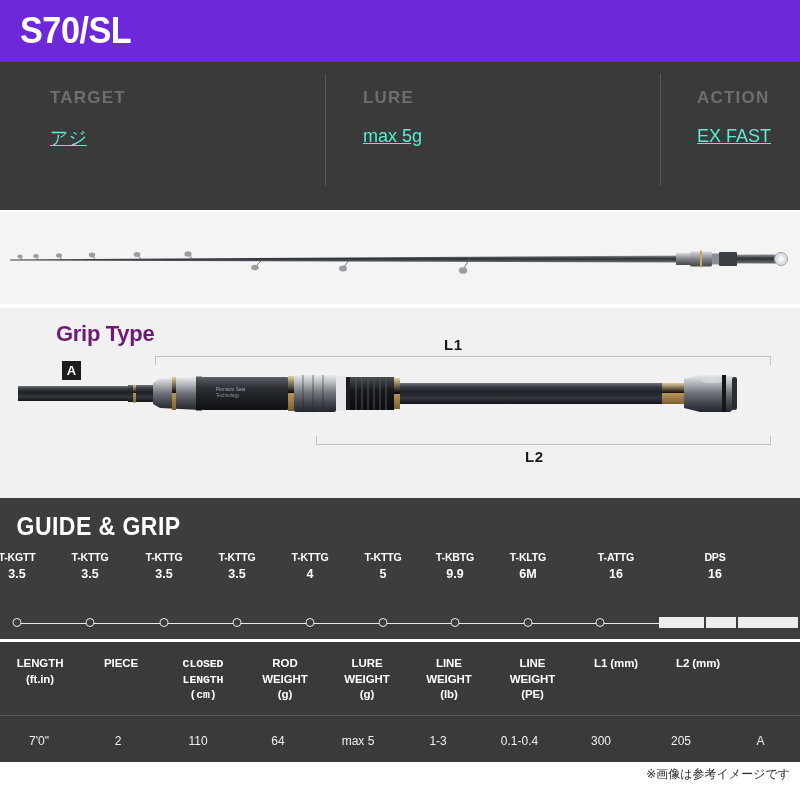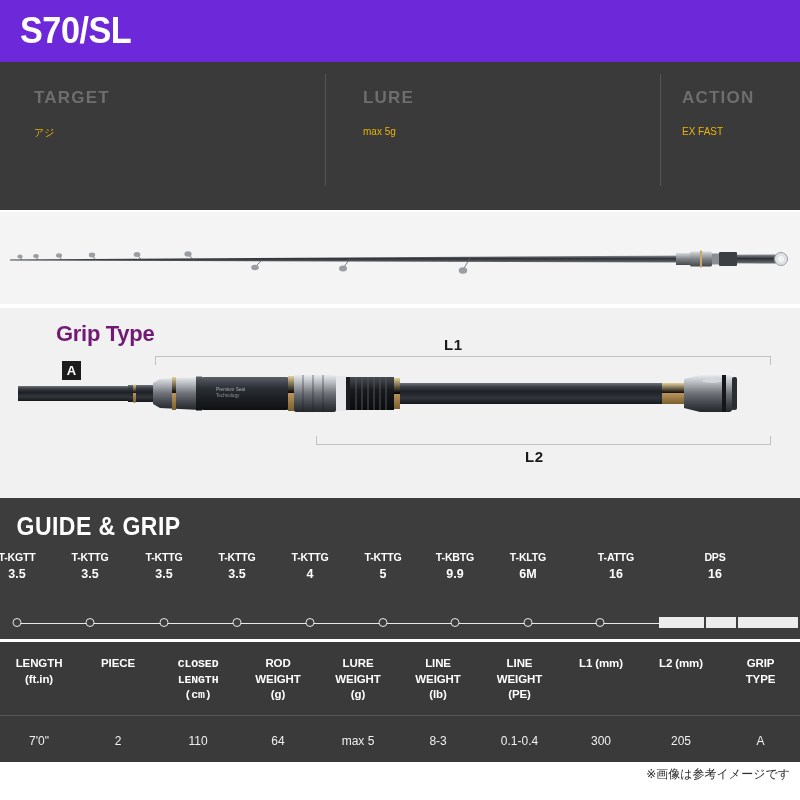--- a/index.html
+++ b/index.html
@@ -20,34 +20,35 @@
     color: #ffffff; font-size: 36px; font-weight: bold;
     letter-spacing: -0.5px; font-family: "Liberation Sans", sans-serif;
     transform: scaleX(0.95); transform-origin: left center;
   }
 
   
   .spec-strip {
     height: 148px; background: #3a3a3a; display: flex;
   }
   .spec-cell { position: relative; padding-top: 26px; }
-  .spec-cell.c1 { width: 325px; padding-left: 34px; }
+  .spec-cell.c1 { width: 325px; padding-left: 50px; }
   .spec-cell.c2 { width: 335px; padding-left: 38px; }
-  .spec-cell.c3 { width: 140px; padding-left: 22px; }
+  .spec-cell.c3 { width: 140px; padding-left: 37px; }
   .spec-cell.c2::before, .spec-cell.c3::before {
     content: ""; position: absolute; left: 0; top: 12px;
     width: 1px; height: 112px; background: #555555;
   }
   .spec-label {
     color: #6e6e6e; font-size: 17px; font-weight: bold;
     letter-spacing: 1.2px; font-family: "Liberation Sans", sans-serif;
   }
   .spec-value {
-    color: #eab308; font-size: 10px; margin-top: 18px;
+    color: #5eead4; font-size: 18px; margin-top: 18px;
     font-family: "Liberation Sans", sans-serif;
+    text-decoration: underline;
   }
 
   
   .rod-panel {
     height: 92px; background: #f4f4f4; position: relative;
     margin-top: 2px; overflow: hidden;
   }
   .rod-svg { position: absolute; left: 0; top: 0; }
 
   
@@ -398,33 +399,29 @@
           <div>LINE</div>
           <div>WEIGHT</div>
           <div>(PE)</div>
         </div>
         <div class="cell" style="width: 82px;">
           <div>L1 (mm)</div>
         </div>
         <div class="cell" style="width: 82px;">
           <div>L2 (mm)</div>
         </div>
-        <div class="cell" style="width: 81px;">
-          <div>GRIP</div>
-          <div>TYPE</div>
-        </div>
       </div>
     <div class="st-rule"></div>
     <div class="st-row" id="table-row">
         <div class="cell" style="width: 80px;">7'0"</div>
         <div class="cell" style="width: 82px;">2</div>
         <div class="cell" style="width: 82px;">110</div>
         <div class="cell" style="width: 82px;">64</div>
         <div class="cell" style="width: 82px;">max 5</div>
-        <div class="cell" style="width: 82px;">8-3</div>
+        <div class="cell" style="width: 82px;">1-3</div>
         <div class="cell" style="width: 85px;">0.1-0.4</div>
         <div class="cell" style="width: 82px;">300</div>
         <div class="cell" style="width: 82px;">205</div>
         <div class="cell" style="width: 81px;">A</div>
       </div>
   </div>
 
   <div class="footer-note">
     <span>※画像は参考イメージです</span>
   </div>

